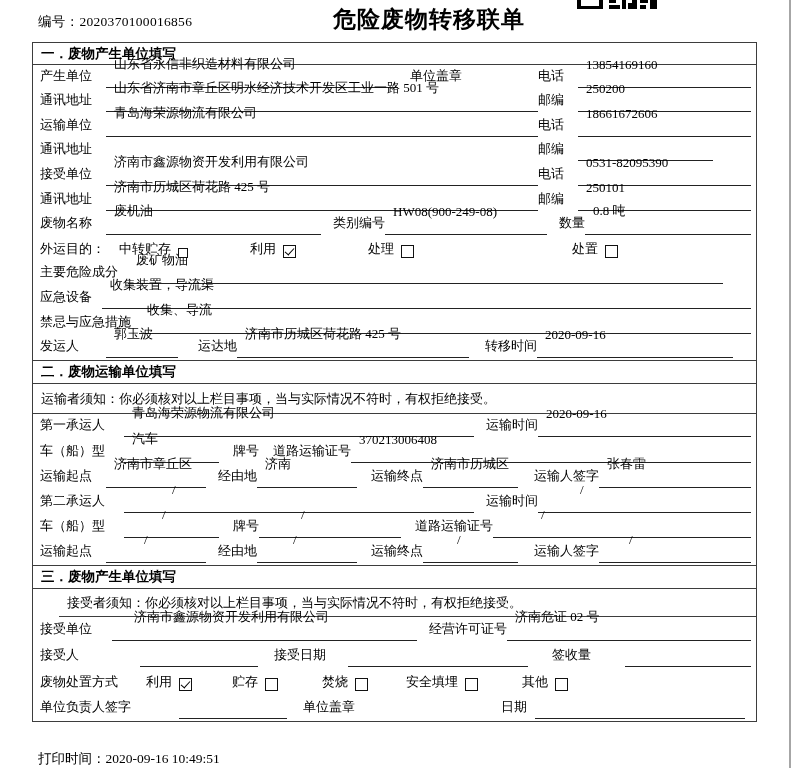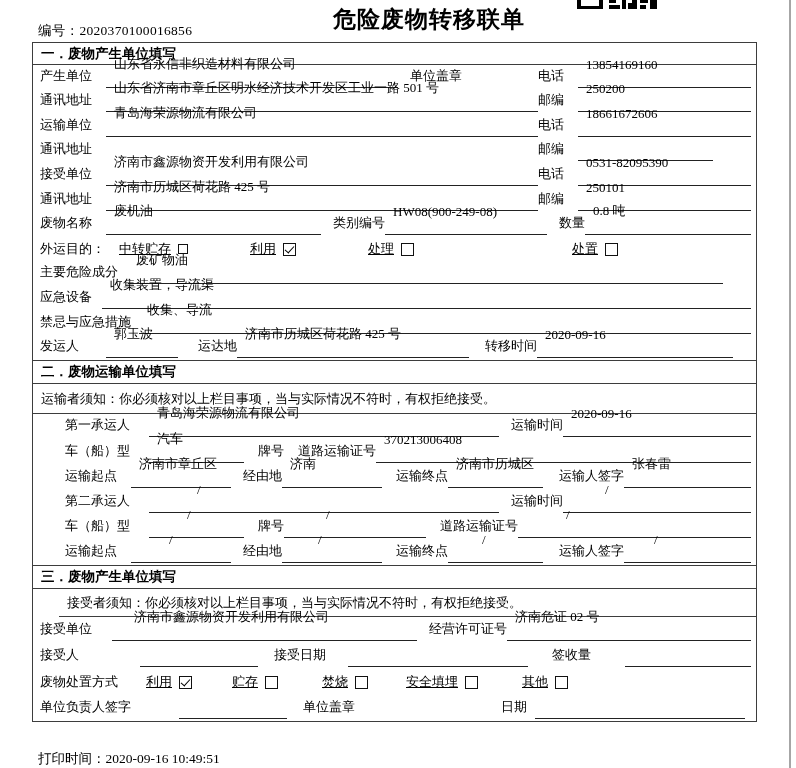--- a/index.html
+++ b/index.html
@@ -4,45 +4,45 @@
 <style>
   * { margin:0; padding:0; box-sizing:border-box; }
   html,body { background:#ffffff; }
   .page {
     position:relative; width:796px; height:768px; background:#ffffff;
     font-family:"Liberation Serif","DejaVu Serif",serif; color:#000;
     font-size:13px; overflow:hidden;
   }
   .doc-edge { position:absolute; top:0; bottom:0; left:789px; width:1.5px; background:#a6a6a6; }
   .qr { position:absolute; left:577px; top:0; width:80px; height:10px; }
-  .doc-number { position:absolute; left:38px; top:22px; font-size:13.5px; letter-spacing:.3px; }
+  .doc-number { position:absolute; left:38px; top:13px; font-size:13.5px; letter-spacing:.3px; }
   .title { position:absolute; left:333px; top:4px; font-size:23px; font-weight:bold; letter-spacing:1px; white-space:nowrap; }
   .print-line { position:absolute; left:38px; top:750px; font-size:13.5px; }
 
   .form { position:absolute; left:32px; top:42px; width:725px; border:1.6px solid #3d3d3d; background:#fff; }
 
   .hd { height:24px; display:flex; align-items:center; padding-left:8px;
         font-weight:bold; font-size:13.5px; border-bottom:1.2px solid #3d3d3d; }
   .hd.first { height:22px; border-top:none; }
   .hd.mid { border-top:1.4px solid #3d3d3d; }
   .nt { height:30px; display:flex; align-items:center; padding-left:8px; border-bottom:1.2px solid #3d3d3d; }
   .nt.s3n { height:28px;margin-left:26px; }
 
   .r { display:flex; align-items:flex-end; padding:0 5px 2px 7px; height:24.6px; }
-  .s2 .r { height:25.2px;margin-left:25px; }
+  .s2 .r { height:25.2px; }
   .s3 .r { height:26px; }
   .r.ck { align-items:center; padding-bottom:0; }
 
   .lb { flex:none; white-space:nowrap; padding-bottom:3px; }
   .uv { border-bottom:1.3px solid #222; padding:0 2px 14px 8px; white-space:nowrap; overflow:hidden; flex:none; }
   .fx { flex:1 1 auto; }
   .rg { width:213px; margin-left:auto; display:flex; align-items:flex-end; flex:none; }
   .rg .lb { padding-right:14px; }
 
-  .cki { display:flex; align-items:center; flex:none;text-decoration:underline; }
+  .cki { display:flex; align-items:flex-end; flex:none; }
   .bx { position:relative; width:13px; height:13px; border:1.3px solid #111; margin-left:7px; flex:none; background:#fff; }
   .bx.sm { width:10px; height:10px; }
   .bx[data-checked="true"]::before {
     content:""; position:absolute; left:1px; top:2px; width:8px; height:4px;
     border-left:1.6px solid #000; border-bottom:1.6px solid #000; transform:rotate(-48deg);
   }
 </style>
 </head>
 <body>
 

